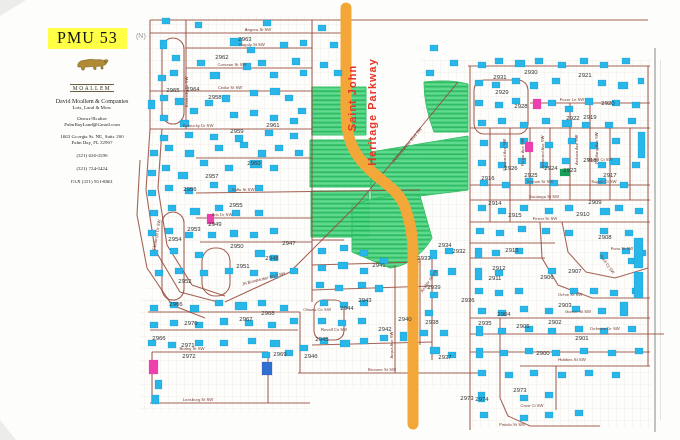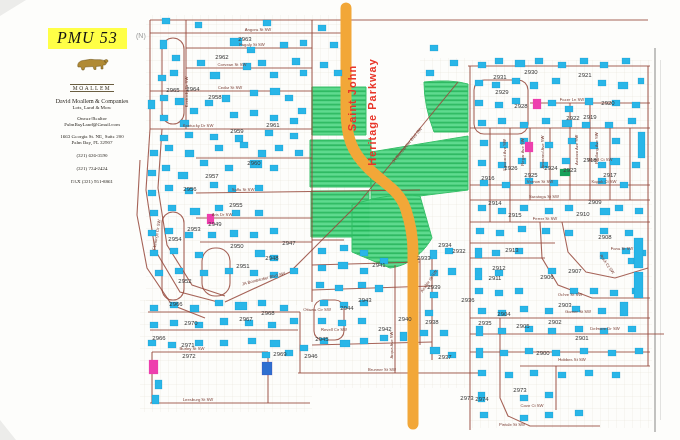--- a/index.html
+++ b/index.html
@@ -7,21 +7,21 @@
         font-family:"Liberation Sans",sans-serif;}
   
   .corner{position:absolute;background:#ececea;}
   .corner.tl{left:0;top:0;width:26px;height:16px;clip-path:polygon(0 0,100% 0,0 100%);}
   .corner.bl{left:0;bottom:0;width:16px;height:20px;clip-path:polygon(0 0,0 100%,100% 100%);}
   .page-edge{position:absolute;top:48px;bottom:8px;left:654px;width:2px;background:#c2c2c0;}
   .page-edge2{position:absolute;top:60px;bottom:20px;left:660px;width:1px;background:#e2e2e0;}
 
   .sidebar{position:absolute;left:36px;top:28px;width:112px;color:#26221e;}
   .pmu-badge{display:inline-block;background:#ffff46;padding:1px 9px 2px 9px;margin-left:12px;
-             font-family:"Liberation Serif",serif;font-size:16px;letter-spacing:1px;color:#141414;font-style:italic;}
+             font-family:"Liberation Serif",serif;font-size:16px;letter-spacing:1px;color:#141414;}
   .north-mark{position:absolute;left:100px;top:4px;font-size:7px;color:#9a9a98;}
   .logo-wrap{width:100%;text-align:center;margin-top:7px;}
   .logo-text{display:inline-block;font-family:"Liberation Serif",serif;font-size:5.5px;letter-spacing:1.5px;
              color:#3a3325;border-top:1px solid #6a5e40;border-bottom:1px solid #6a5e40;padding:0 3px;}
   .info{width:100%;text-align:center;font-family:"Liberation Serif",serif;color:#2c2822;}
   .info .l{display:block;}
   .company{font-size:6px;margin-top:4px;}
   .tagline{font-size:5px;margin-top:1px;}
   .owner{font-size:5px;margin-top:6px;}
   .email{font-size:5px;margin-top:1px;}

